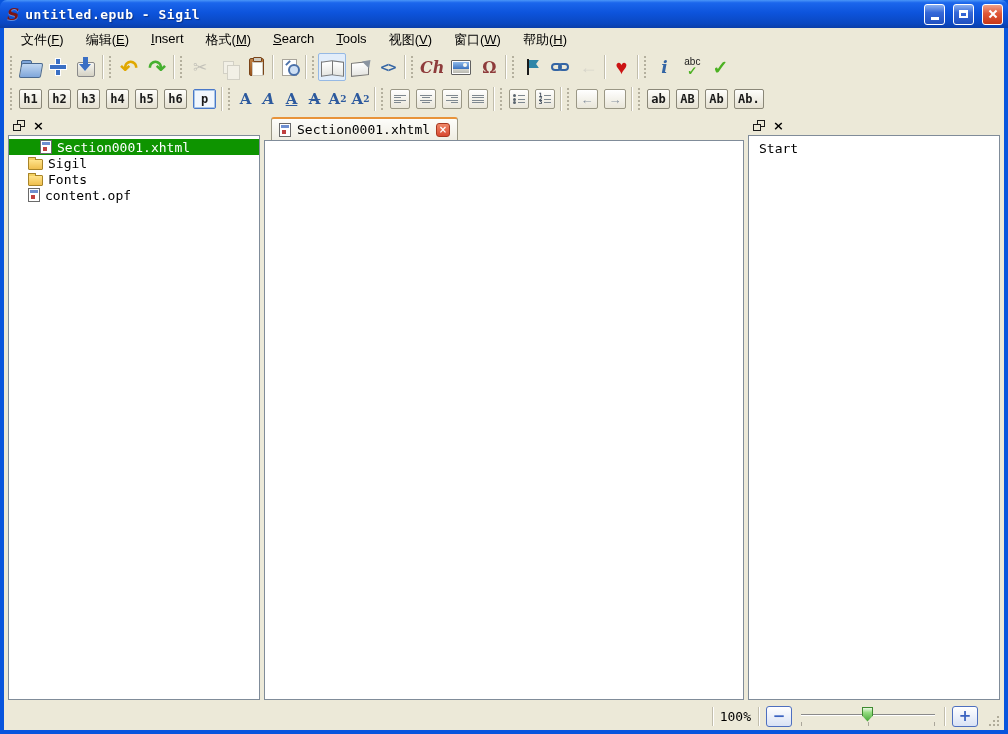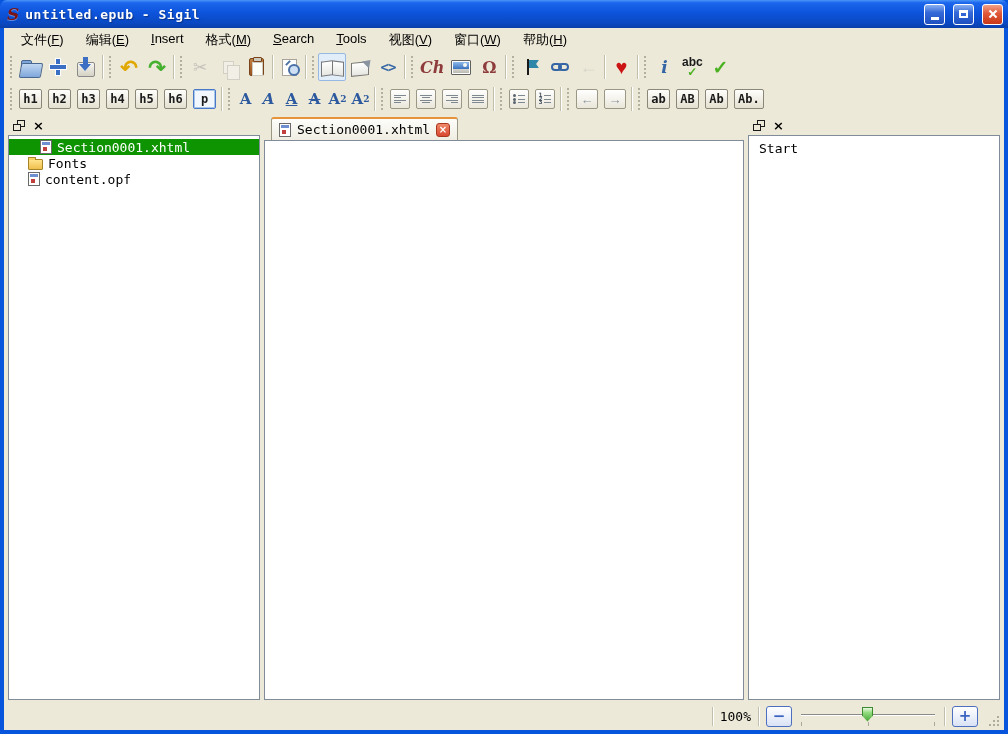--- a/index.html
+++ b/index.html
@@ -106,21 +106,21 @@
   .icon-flag::before { content:''; position:absolute; left:2px; top:1px; width:2px; height:16px; background:#1A1A1A; }
   .icon-flag::after { content:''; position:absolute; left:4px; top:2px; width:10px; height:8px;
     background:#2E86A8; clip-path:polygon(0 0,100% 0,72% 50%,100% 100%,0 100%); }
   .icon-link { display:flex; align-items:center; }
   .icon-link b { width:11px; height:8px; border:2px solid #3465A4; border-radius:4px; display:block; background:transparent; }
   .icon-link b + b { margin-left:-4px; }
   .g-back { font-size:18px; font-weight:bold; color:#C6C2B2; line-height:1; }
   .g-heart { font-size:20px; color:#CC1414; line-height:1; }
   .g-info { font-family:"DejaVu Serif", serif; font-style:italic; font-weight:bold; font-size:17px; color:#3465A4; }
   .icon-spell { display:flex; flex-direction:column; align-items:center; line-height:1; }
-  .icon-spell .abc { font-size:12px; font-weight:bold; color:#1A1A1A; }
+  .icon-spell .abc { font-size:10px; font-weight:normal; color:#1A1A1A; }
   .icon-spell .chk { font-size:12px; font-weight:bold; color:#4CB122; margin-top:-2px; }
   .g-check { font-size:19px; font-weight:bold; color:#4CB122; line-height:1; }
 
   
   .fbtn { min-width:23px; height:20px; padding:0 3px; margin:0 3px; display:flex; align-items:center;
     justify-content:center; border:1px solid #8A8778; border-radius:2px;
     background:linear-gradient(180deg,#FEFEFC,#E4E0D0);
     font:bold 12px "DejaVu Sans Mono", monospace; color:#1A1A1A; }
   .fbtn.active { border-color:#4A78C8; background:#F2F7FD; box-shadow:0 0 0 1px #A8C6E8 inset; }
   .fmt-letter { width:23px; height:24px; display:flex; align-items:center; justify-content:center;
@@ -437,20 +437,25 @@
         </div>
         <div class="dock-content">
           <div class="tree">
             <div class="tree-row child selected">
               <span class="file-icon"></span>
               <span>Section0001.xhtml</span>
             </div>
             <div class="tree-row">
               <span class="slot"></span>
               <span class="folder-icon"></span>
+              <span>Sigil</span>
+            </div>
+            <div class="tree-row">
+              <span class="slot"></span>
+              <span class="folder-icon"></span>
               <span>Fonts</span>
             </div>
             <div class="tree-row">
               <span class="slot"></span>
               <span class="file-icon"></span>
               <span>content.opf</span>
             </div>
           </div>
         </div>
       </div>

